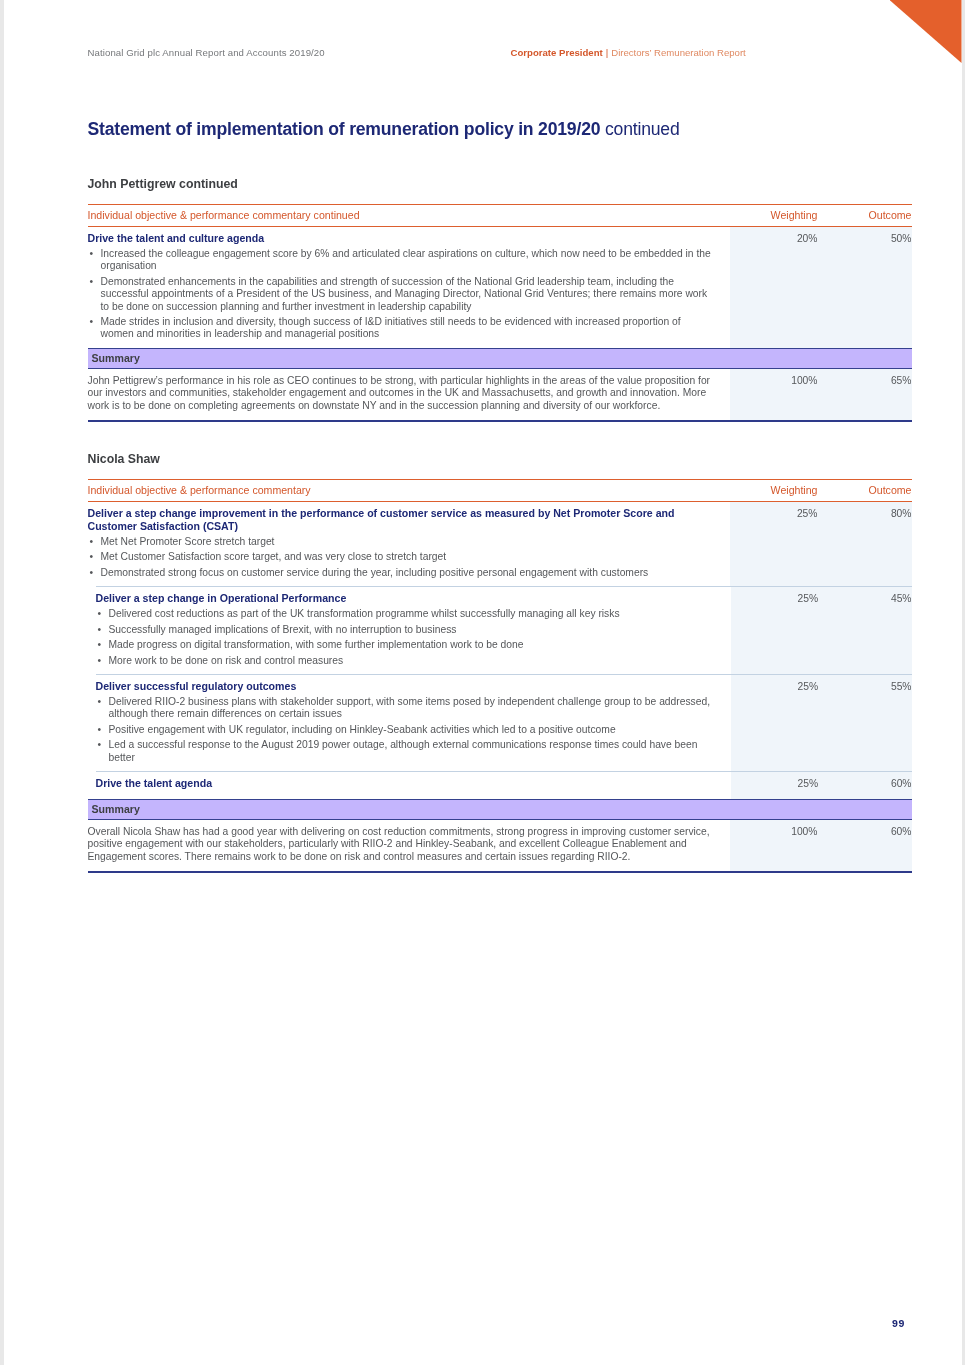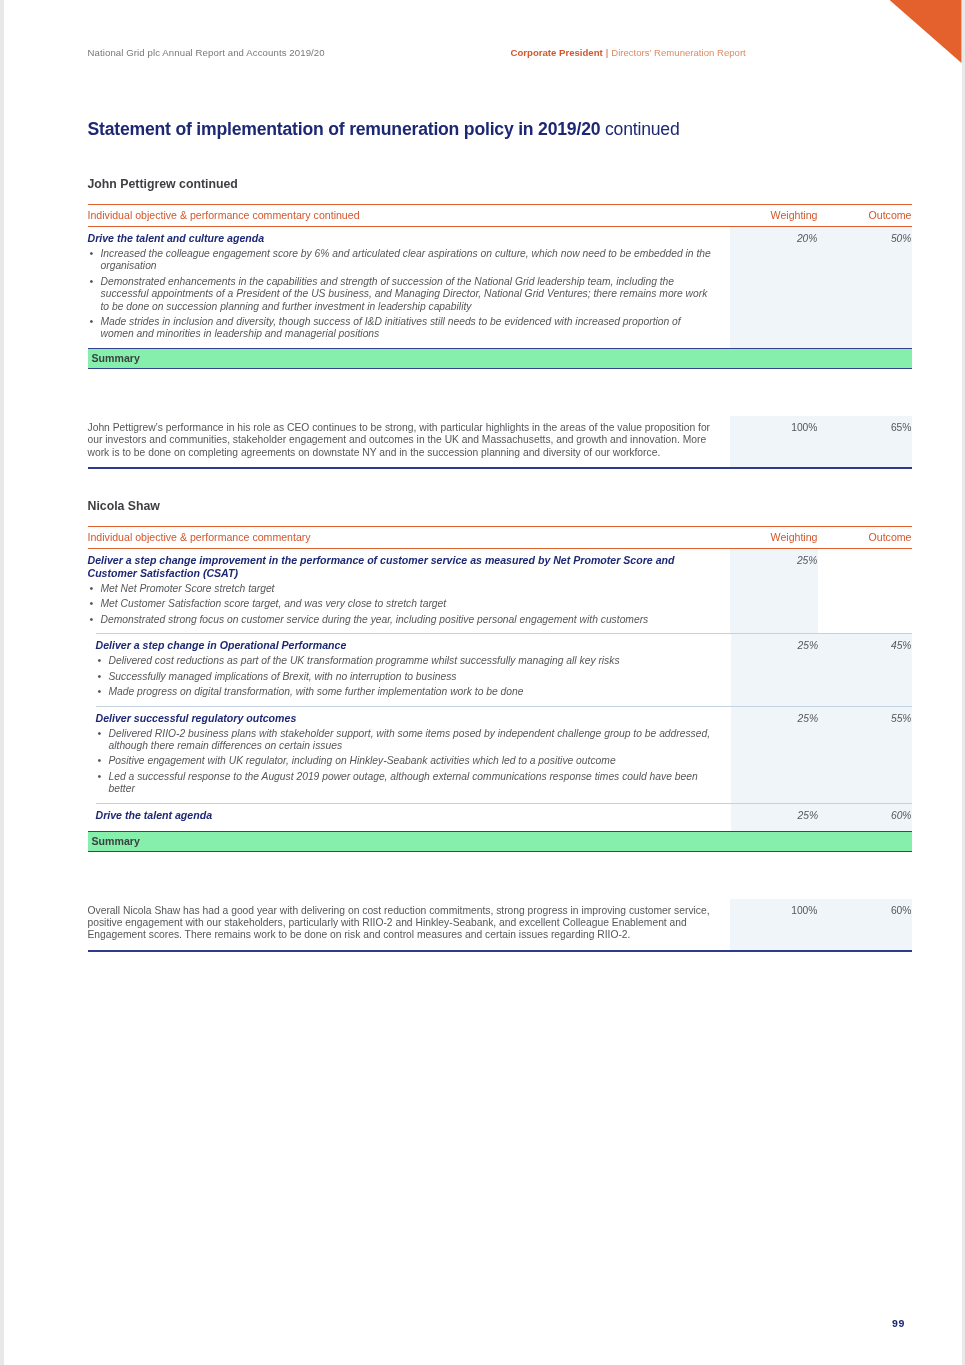--- a/index.html
+++ b/index.html
@@ -33,41 +33,41 @@
   .sec-heading.second { margin-top:30px; }
 
   
   .tbl { margin-top:13px; border-top:1px solid #DD5F2E; border-bottom:2px solid #2E3A8A; }
   .t-head { display:flex; border-bottom:1px solid #DD5F2E; }
   .t-head > div { padding:4px 0 4px; font-size:10.6px; line-height:13px; font-weight:normal; color:#D4572B; }
   .c-main { width:642px; padding-right:14px; }
   .c-w { width:88px; text-align:right; }
   .c-o { width:94px; text-align:right; }
 
-  .t-row { display:flex;font-style:italic; }
+  .t-row { display:flex; }
   .t-row + .t-row { border-top:1px solid #C3D2E2;margin-left:8px; }
   .t-row .c-main { padding-top:5px; padding-bottom:7px; }
   .t-row .c-w, .t-row .c-o,
   .t-sumrow .c-w, .t-sumrow .c-o {
     background:#F0F5FA; font-size:10.3px; color:#55575A; padding-top:6px;padding-left:44px;
   }
   .row-title { font-size:10.6px; line-height:13px; font-weight:bold; color:#1D2875; margin-bottom:2px; }
   ul.bullets { list-style:none; }
   ul.bullets li {
     position:relative; padding-left:13px; font-size:10.3px; line-height:12.4px;
     color:#55575A; margin-top:3px;
   }
   ul.bullets li::before { content:"\2022"; position:absolute; left:2px; top:0; color:#55575A; }
 
   .t-band {
     border-top:1px solid #35418E; border-bottom:1px solid #35418E;
-    background:#86efac; padding:3px 0 4px 4px;
+    background:#c4b5fd; padding:3px 0 4px 4px;
     font-size:10.6px; font-weight:bold; color:#3D3F42;
   }
-  .t-sumrow { display:flex;margin-top:47px; }
+  .t-sumrow { display:flex; }
   .t-sumrow .c-main { padding-top:6px; padding-bottom:8px; font-size:10.3px; line-height:12.4px; color:#55575A; }
 
   .page-number { position:absolute; top:1318px; right:57px; font-size:10.6px; font-weight:bold; color:#1D2875;font-family:Liberation Mono, monospace; }
 </style>
 </head>
 <body>
 
 <div class="page">
   <div class="corner-tri"></div>
 
@@ -125,29 +125,31 @@
       <div class="t-row">
         <div class="c-main">
           <div class="row-title">Deliver a step change improvement in the performance of customer service as measured by Net Promoter Score and Customer Satisfaction (CSAT)</div>
           <ul class="bullets">
             <li>Met Net Promoter Score stretch target</li>
             <li>Met Customer Satisfaction score target, and was very close to stretch target</li>
             <li>Demonstrated strong focus on customer service during the year, including positive personal engagement with customers</li>
           </ul>
         </div>
         <div class="c-w">25%</div>
+        <div class="c-o">80%</div>
       </div>
 
       <div class="t-row">
         <div class="c-main">
           <div class="row-title">Deliver a step change in Operational Performance</div>
           <ul class="bullets">
             <li>Delivered cost reductions as part of the UK transformation programme whilst successfully managing all key risks</li>
             <li>Successfully managed implications of Brexit, with no interruption to business</li>
             <li>Made progress on digital transformation, with some further implementation work to be done</li>
+            <li>More work to be done on risk and control measures</li>
           </ul>
         </div>
         <div class="c-w">25%</div>
         <div class="c-o">45%</div>
       </div>
 
       <div class="t-row">
         <div class="c-main">
           <div class="row-title">Deliver successful regulatory outcomes</div>
           <ul class="bullets">

